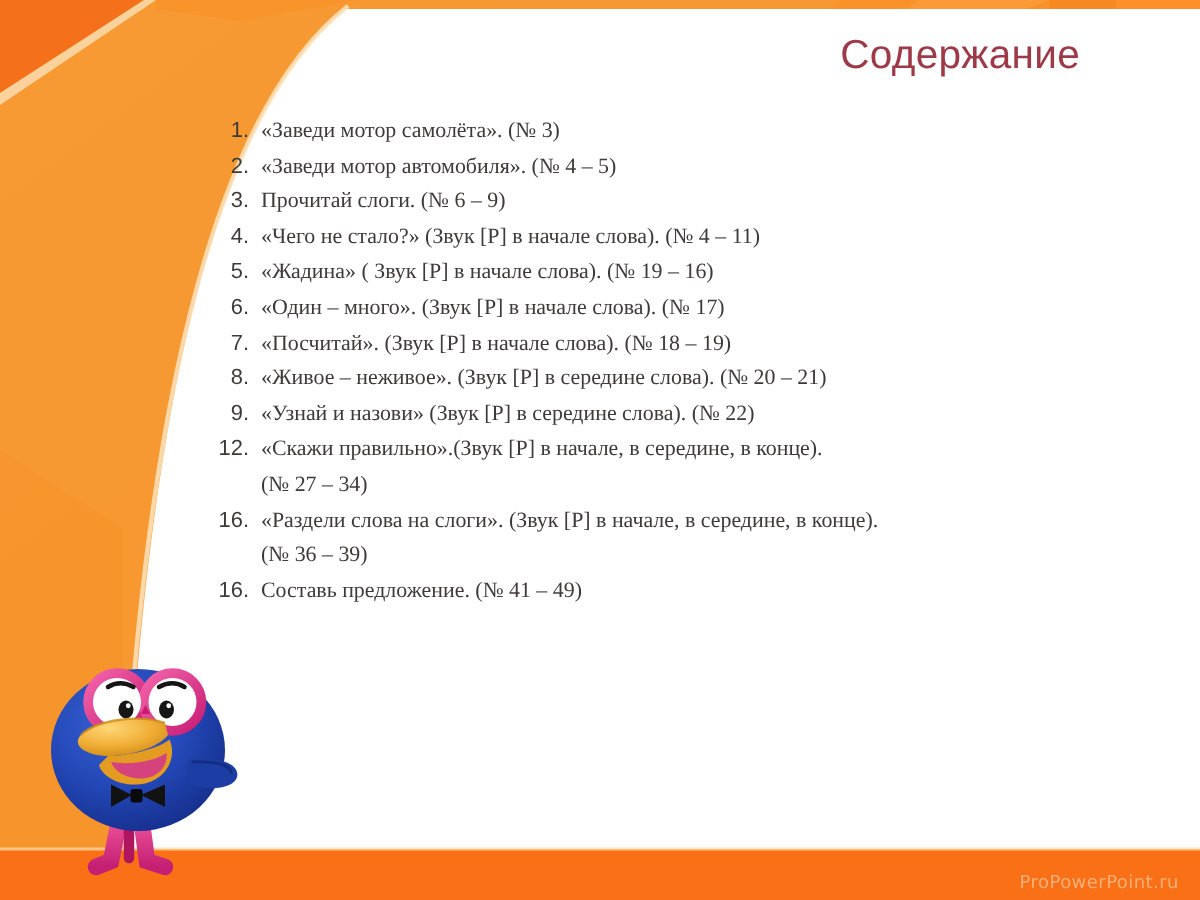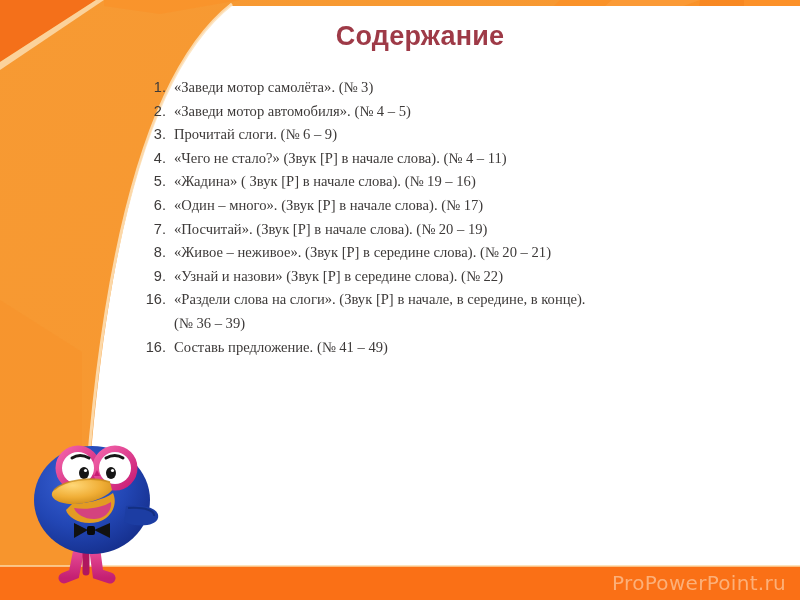--- a/index.html
+++ b/index.html
@@ -26,24 +26,24 @@
   }
   .bg-svg { display: block; width: 800px; height: 600px; }
 
   
   .title {
     position: absolute;
     z-index: 6;
     left: 120px;
     top: 22px;
     width: 600px;
-    text-align: center;
+    text-align: right;
     color: #9e3a47;
     font-size: 27px;
-    font-weight: bold;
+    font-weight: normal;
     letter-spacing: 0.2px;
     line-height: 1.1;
     white-space: nowrap;
   }
 
   
   .toc {
     position: absolute;
     z-index: 6;
     left: 136px;
@@ -102,21 +102,21 @@
     height: 2px;
     background: #fbd9a7;
     opacity: .75;
   }
   .watermark {
     position: absolute;
     z-index: 8;
     right: 14px;
     bottom: 5px;
     color: #fcb079;
-    font-size: 20px;
+    font-size: 12px;
     letter-spacing: .3px;
     font-family: "DejaVu Sans", sans-serif;
     white-space: nowrap;
   }
 </style>
 </head>
 <body>
 
 <div id="slide">
 
@@ -185,35 +185,40 @@
       <span class="toc-text">«Жадина» ( Звук [Р] в начале слова). (№ 19 – 16)</span>
     </div>
 
     <div class="toc-item">
       <span class="toc-num">6.</span>
       <span class="toc-text">«Один – много».  (Звук [Р] в начале слова). (№ 17)</span>
     </div>
 
     <div class="toc-item">
       <span class="toc-num">7.</span>
-      <span class="toc-text">«Посчитай». (Звук [Р] в начале слова). (№ 20 – 19)</span>
+      <span class="toc-text">«Посчитай». (Звук [Р] в начале слова). (№ 18 – 19)</span>
     </div>
 
     <div class="toc-item">
       <span class="toc-num">8.</span>
       <span class="toc-text">«Живое – неживое». (Звук [Р] в середине слова). (№ 20 – 21)</span>
     </div>
 
     <div class="toc-item">
       <span class="toc-num">9.</span>
       <span class="toc-text">«Узнай и назови» (Звук [Р] в середине слова). (№ 22)</span>
     </div>
 
 
 
+    <div class="toc-item">
+      <span class="toc-num">12.</span>
+      <span class="toc-text">«Скажи правильно».(Звук [Р] в начале, в середине, в конце).
+(№ 27 – 34)</span>
+    </div>
 
 
     <div class="toc-item">
       <span class="toc-num">16.</span>
       <span class="toc-text">«Раздели слова на слоги». (Звук [Р] в начале, в середине, в конце).
 (№ 36 – 39)</span>
     </div>
 
 
     <div class="toc-item">

